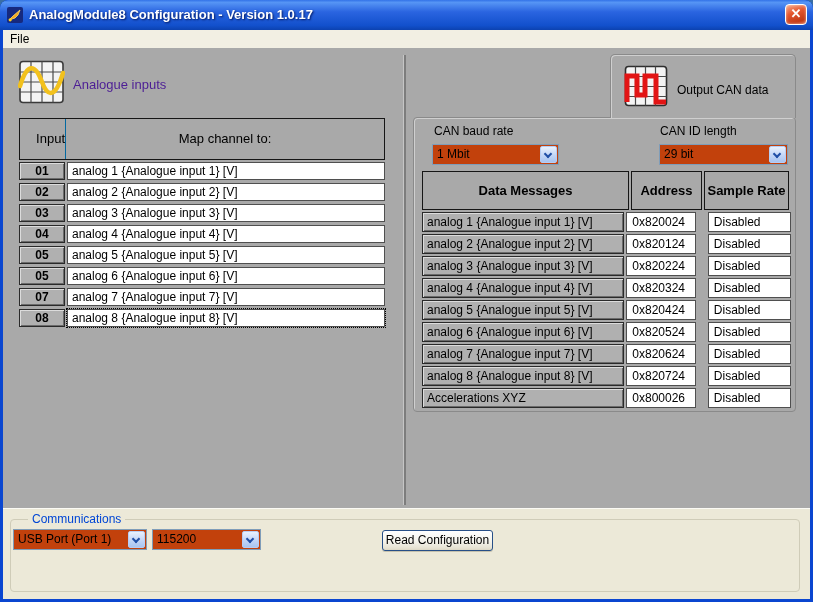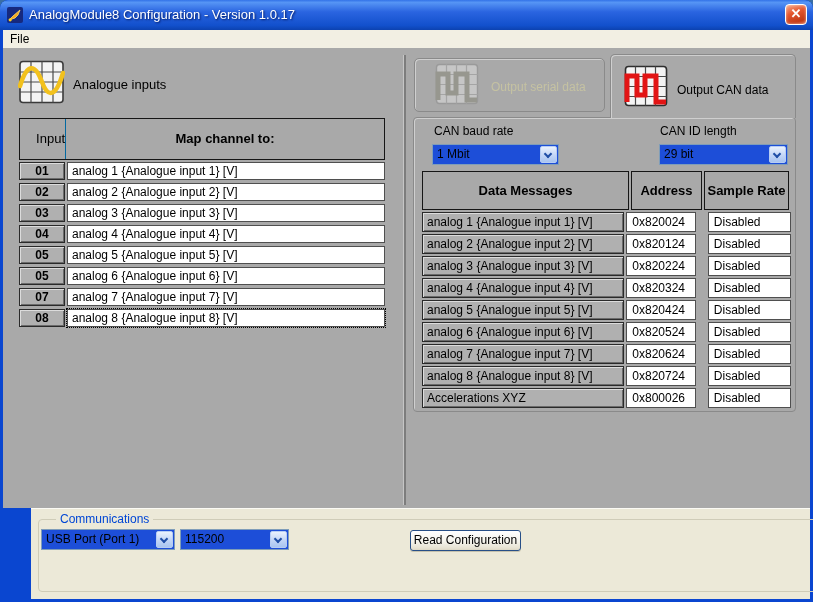--- a/index.html
+++ b/index.html
@@ -8,42 +8,42 @@
 
   .win { position:relative; width:813px; height:602px; background:#0a46d0;
          border-radius:8px 8px 0 0; overflow:hidden; }
 
   
   .titlebar { position:absolute; top:0; left:0; right:0; height:30px;
     background:linear-gradient(180deg,#3272e8 0%,#5695f5 8%,#2a64e0 40%,#1250cc 85%,#0c42b0 100%);
     border-radius:8px 8px 0 0; }
   .appicon { position:absolute; left:7px; top:7px; width:16px; height:16px; }
   .title-text { position:absolute; left:29px; top:0; line-height:29px; color:#fff;
-    font-weight:normal; font-size:13px; text-shadow:1px 1px 2px rgba(0,20,90,.95); white-space:nowrap; }
+    font-weight:bold; font-size:13px; text-shadow:1px 1px 2px rgba(0,20,90,.95); white-space:nowrap; }
   .closebtn { position:absolute; right:6px; top:4px; width:22px; height:21px;
     background:linear-gradient(160deg,#f7a988 0%,#e4562f 40%,#c23a16 80%,#da5c34 100%);
     border:1px solid #fff; border-radius:4px; color:#fff; font-weight:bold; font-size:13px;
     line-height:18px; text-align:center; box-shadow:inset 0 0 3px rgba(255,255,255,.6); cursor:default; }
 
   
   .menubar { position:absolute; top:30px; left:3px; right:3px; height:18px; background:#f2efe3;
     font-size:12px; color:#000; }
   .menu-item { display:inline-block; padding:0 7px; line-height:18px; }
 
   
   .content { position:absolute; top:48px; left:3px; right:3px; height:460px; background:#a9a9a9; }
 
-  .section-label { position:absolute; font-size:13px; color:#000000; white-space:nowrap; }
+  .section-label { position:absolute; font-size:13px; color:#4c1d95; white-space:nowrap; }
 
   
   .lheader { position:absolute; left:16px; top:70px; width:366px; height:42px;
     border:1px solid #161616; display:flex; }
   .lheader .c1 { width:46px; border-right:1px solid #0369a1; line-height:40px;
     font-weight:normal; font-size:13px; text-align:right; }
-  .lheader .c2 { flex:1; line-height:40px; font-weight:bold; font-size:13px; text-align:center; }
+  .lheader .c2 { flex:1; line-height:40px; font-weight:normal; font-size:13px; text-align:center; }
 
   .lrows { position:absolute; left:16px; top:114px; width:366px; }
   .lrow { display:flex; height:18px; margin-bottom:3px; }
   .btncell { background:#b0b0b0; border:1px solid #2a2a2a;
     box-shadow:inset 1px 1px 0 #dcdcdc, inset -1px -1px 0 #6b6b6b; }
   .wcell { background:#fff; border:1px solid #4f4f4f; }
   .lrow .num { width:46px; line-height:16px; text-align:center; font-weight:bold; font-size:12px; }
   .lrow .val { width:318px; margin-left:2px; line-height:16px; padding-left:4px; font-size:12px;
     white-space:nowrap; overflow:hidden; }
   .lrow .val.focused { outline:1px dotted #000; outline-offset:0px; }
@@ -62,21 +62,21 @@
   .tab-label { position:absolute; font-size:12px; white-space:nowrap; }
   .tab-serial .tab-label { left:76px; top:21px; color:#c5c2a2; }
   .tab-can .tab-label { left:66px; top:28px; color:#000; }
 
   
   .panel { position:absolute; left:410px; top:69px; width:383px; height:295px; background:#a9a9a9;
     border:1px solid #8a8a8a; border-radius:4px; box-shadow:inset 1px 1px 0 #cfcfcf; z-index:2; }
   .plabel { position:absolute; font-size:12px; color:#000; white-space:nowrap; }
 
   
-  .combo { position:absolute; background:#1d4ed8; border:1px solid #7f9db9; font-size:12px; }
+  .combo { position:absolute; background:#c2410c; border:1px solid #7f9db9; font-size:12px; }
   .combo-val { position:absolute; left:4px; top:0; line-height:18px; white-space:nowrap; }
   .combo-btn { position:absolute; top:1px; right:1px; bottom:1px; width:17px;
     background:linear-gradient(180deg,#e9f1fd 0%,#c3d6f7 55%,#a9c5f1 100%);
     border:1px solid #b7cdf3; border-radius:2px; }
   .chev { position:absolute; left:4px; top:4px; width:6px; height:6px;
     border-right:2px solid #1f4ea6; border-bottom:2px solid #1f4ea6; transform:rotate(45deg); }
 
   
   .rheader { position:absolute; left:8px; top:53px; display:flex; height:39px; }
   .rheader > div { font-weight:bold; font-size:13px; text-align:center; line-height:37px;
@@ -86,21 +86,21 @@
   .rheader .h-rate { width:85px; margin-left:2px; }
 
   .rrows { position:absolute; left:8px; top:94px; width:369px; }
   .rrow { display:flex; height:20px; margin-bottom:2px; }
   .rrow .msg { width:207px; line-height:18px; padding-left:4px; font-size:12px; white-space:nowrap; overflow:hidden; }
   .rrow .addr { width:71px; margin-left:2px; line-height:18px; padding-left:5px; font-size:12px; }
   .rrow .rate { width:85px; margin-left:12px; line-height:18px; padding-left:5px; font-size:12px; }
 
   
   .bottom { position:absolute; top:508px; left:3px; right:3px; height:91px; background:#ece9d8;
-    border-top:1px solid #fbfaf4;margin-left:28px; }
+    border-top:1px solid #fbfaf4; }
   .groupbox { position:absolute; left:7px; top:10px; width:790px; height:73px;
     border:1px solid #cfccb8; border-radius:4px; }
   .group-label { position:absolute; left:25px; top:3px; background:#ece9d8; padding:0 4px;
     color:#0046d5; font-size:12px; }
   .xpbtn { position:absolute; height:21px;
     background:linear-gradient(180deg,#ffffff 0%,#f4f3ec 55%,#e6e2d2 90%,#dcd7c4 100%);
     border:1px solid #274f87; border-radius:3px; font-size:12px; text-align:center;
     line-height:19px; box-shadow:0 1px 0 #c6c2ae; }
 </style>
 </head>
@@ -168,28 +168,20 @@
         <div class="val wcell">analog 7 {Analogue input 7} [V]</div>
       </div>
       <div class="lrow">
         <div class="num btncell">08</div>
         <div class="val wcell focused">analog 8 {Analogue input 8} [V]</div>
       </div>
     </div>
 
     <div class="divider"></div>
 
-    <div class="tab tab-serial">
-      <svg class="tab-icon" style="left:20px;top:4px" viewBox="0 0 44 42">
-        <rect x="1.5" y="1.5" width="41" height="39" rx="3" fill="#c6c6c6" stroke="#9a9a9a" stroke-width="1.4"></rect>
-        <path d="M11.5,1.5 V40.5 M21.5,1.5 V40.5 M31.5,1.5 V40.5 M1.5,11.5 H42.5 M1.5,21.5 H42.5 M1.5,31.5 H42.5" stroke="#a5a5a5" stroke-width="1.2" fill="none"></path>
-        <path d="M3,37 V11 H13 V30 H21 V11 H32 V37 H42" stroke="#97978f" stroke-width="5" fill="none"></path>
-      </svg>
-      <span class="tab-label">Output serial data</span>
-    </div>
 
     <div class="tab tab-can">
       <svg class="tab-icon" style="left:13px;top:10px" viewBox="0 0 44 42">
         <rect x="1.5" y="1.5" width="41" height="39" rx="3" fill="#f4f4f4" stroke="#2e2e2e" stroke-width="1.6"></rect>
         <path d="M11.5,1.5 V40.5 M21.5,1.5 V40.5 M31.5,1.5 V40.5 M1.5,11.5 H42.5 M1.5,21.5 H42.5 M1.5,31.5 H42.5" stroke="#4a4a4a" stroke-width="1.2" fill="none"></path>
         <path d="M3,37 V11 H13 V30 H21 V11 H32 V37 H42" stroke="#e21414" stroke-width="5" fill="none"></path>
       </svg>
       <span class="tab-label">Output CAN data</span>
     </div>
 

